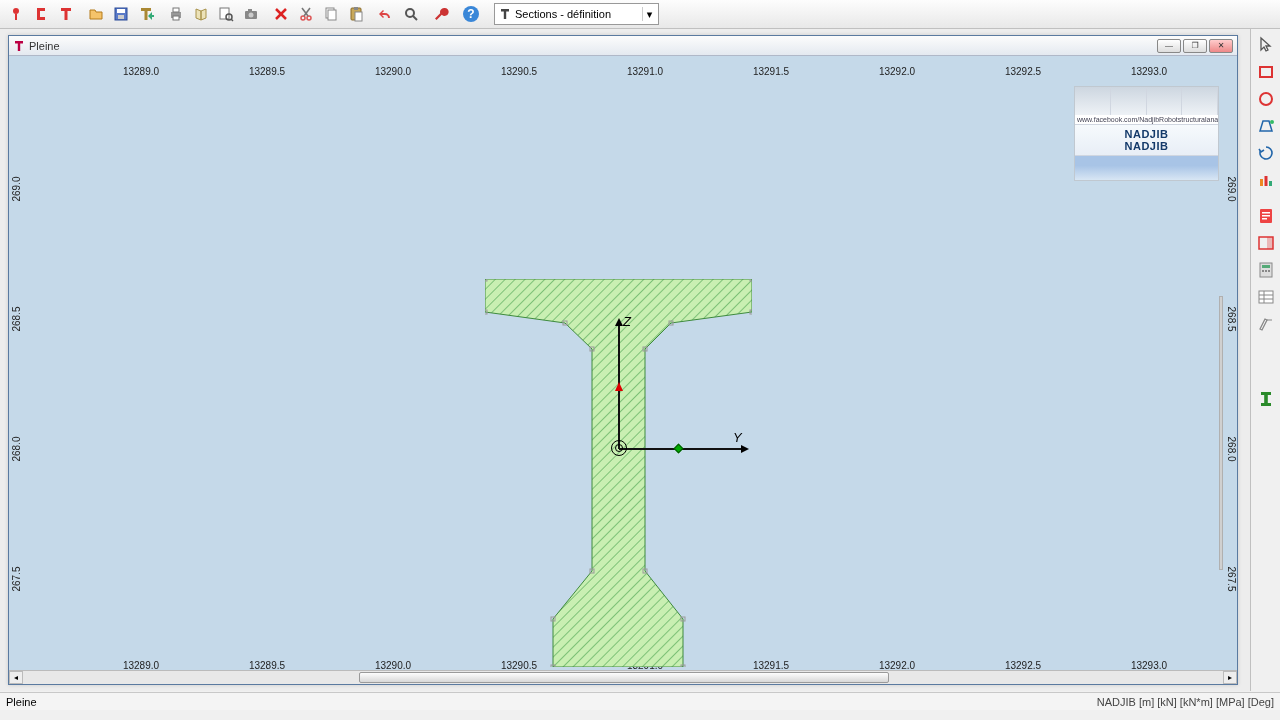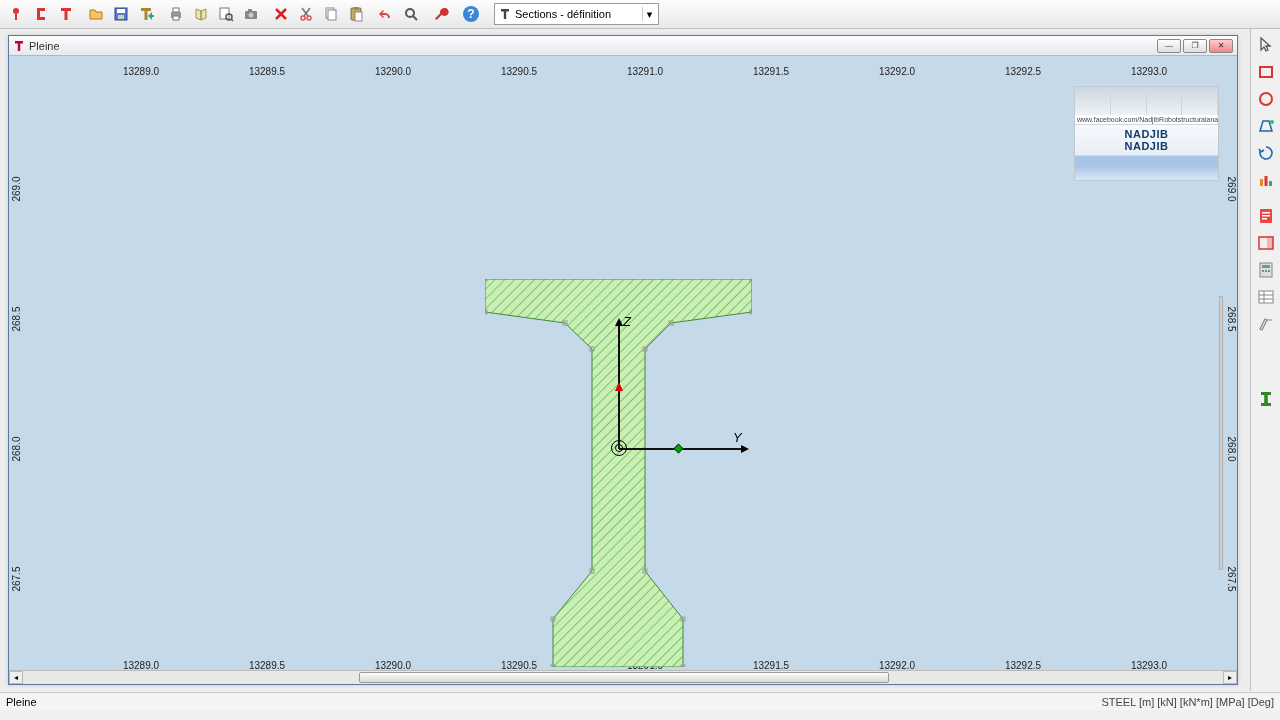--- a/index.html
+++ b/index.html
@@ -434,14 +434,14 @@
   <div style="flex:1"></div>
   <div class="rp-btn" style="margin-bottom:280px;">
       <svg width="18" height="18">
         <path d="M4 2h10v3h-3.2v8h3.2v3h-10v-3h3.2v-8h-3.2z" fill="#2a8a2a"></path>
       </svg>
     </div>
 </div>
 
 <div class="status">
   <span>Pleine</span>
-  <span class="r">STEEL   [m] [kN] [kN*m] [MPa] [Deg]</span>
+  <span class="r">NADJIB   [m] [kN] [kN*m] [MPa] [Deg]</span>
 </div>
 
 </body></html>

